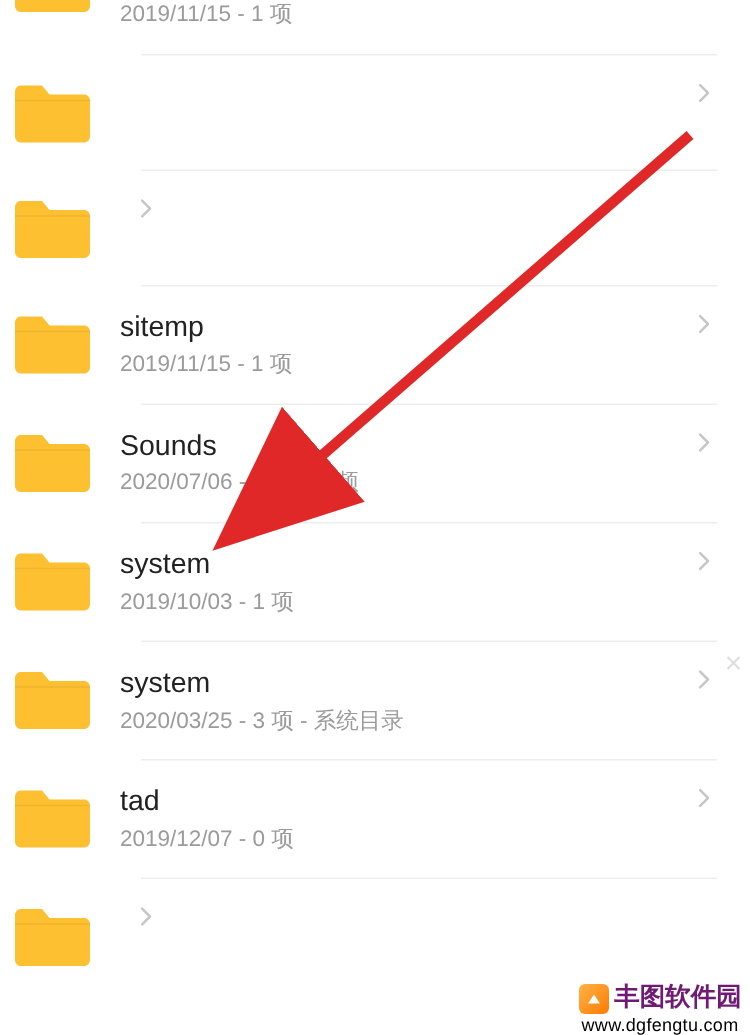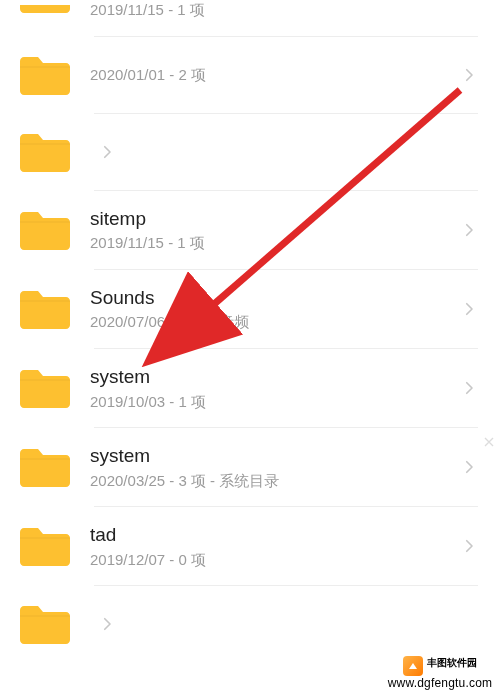--- a/index.html
+++ b/index.html
@@ -7,22 +7,21 @@
     width: 500px;
     height: 690px;
     font-family: -apple-system, "Helvetica Neue", Arial, sans-serif;
     background: #ffffff;
     overflow: hidden;
     position: relative;
   }
   .list { width: 100%; }
   .row {
     display: flex;
-    align-items: center;
-    padding: 16px 22px 16px 18px;
+    padding: 16px 22px 16px 8px;
     position: relative;
   }
   .row.partial-top { padding-top: 0; }
   .folder-icon {
     width: 52px;
     height: 44px;
     flex-shrink: 0;
     margin-right: 20px;
   }
   .text-col {
@@ -74,23 +73,23 @@
     right: 0;
     bottom: 0;
     width: 120px;
     background: #fff;
     display: flex;
     flex-direction: column;
     align-items: center;
     pointer-events: none;
   }
   .wm-row1 {
-    display:flex; align-items:flex-start;
-    font-size: 10px; font-weight: 700;
-    color:#000000; padding-top:2px;
+    display:flex; align-items:flex-end;
+    font-size: 17px; font-weight: 700;
+    color:#701a75; padding-top:2px;
   }
   .wm-logo {
     width:20px; height:20px;
     border-radius:4px;
     background: linear-gradient(135deg,#ffb347,#ff7b00);
     display:flex; align-items:center; justify-content:center;
     margin-right:4px;
   }
   .wm-logo svg{display:block}
   .wm-row2 {
@@ -123,21 +122,20 @@
       </div>
     </div>
     <div class="divider"></div>
     <div class="row">
       <div class="folder-icon">
 <svg viewBox="0 0 52 44" width="52" height="44">
   <path d="M2 8c0-2.2 1.8-4 4-4h14l5 6h23c2.2 0 4 1.8 4 4v24c0 2.2-1.8 4-4 4H6c-2.2 0-4-1.8-4-4V8z" fill="#FDC030"></path>
   <path d="M2 14h50" stroke="rgba(0,0,0,0.06)" stroke-width="1"></path>
 </svg></div>
       <div class="text-col">
-        <div class="meta">2020/01/01 - 2 项</div>
       </div>
       <div class="chevron">
 <svg viewBox="0 0 24 24" width="18" height="18">
   <path d="M9 5l7 7-7 7" stroke="#c7c7c7" stroke-width="2.2" fill="none" stroke-linecap="round" stroke-linejoin="round"></path>
 </svg>
       </div>
     </div>
     <div class="divider"></div>
     <div class="row">
       <div class="folder-icon">

